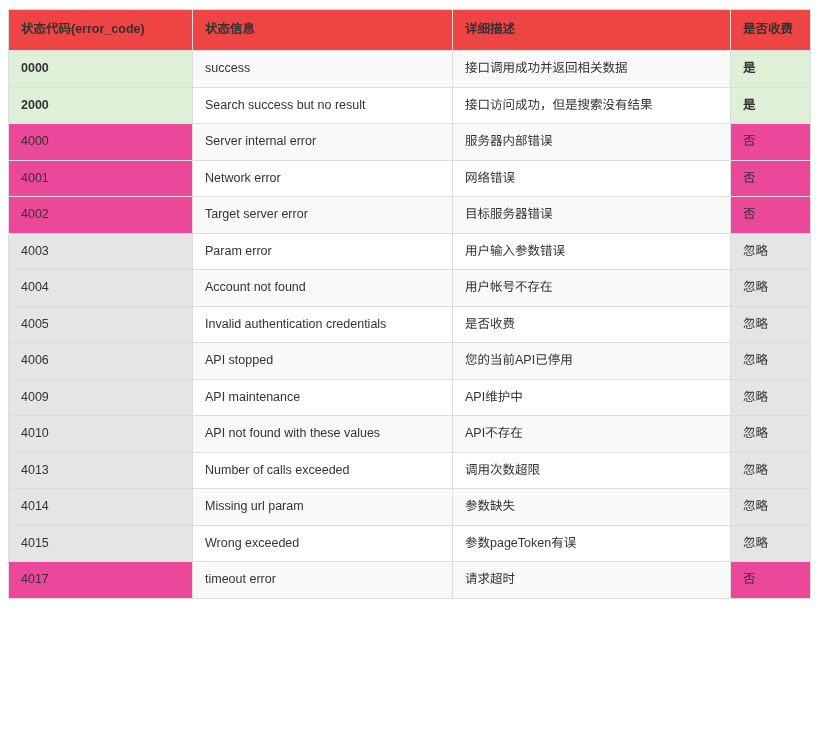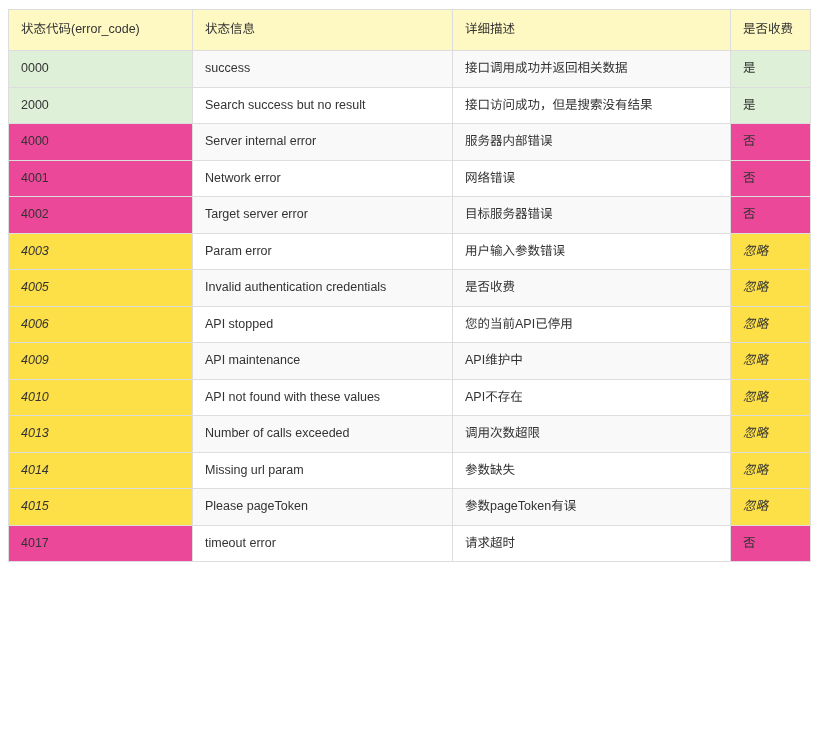--- a/index.html
+++ b/index.html
@@ -42,40 +42,40 @@
     padding: 9px 12px;
     text-align: left;
     vertical-align: middle;
     height: 16px;
     box-sizing: border-box;
     overflow: hidden;
     white-space: nowrap;
   }
 
   table.error-table thead th {
-    font-weight: normal;
-    background: #fef9c3;
+    font-weight: bold;
+    background: #ef4444;
     color: #333333;
     height: 41px;
     padding-top: 11px;
     padding-bottom: 11px;
   }
 
   table.error-table tbody tr td {
     height: 34.5px;
   }
 
   
   table.error-table tbody tr:nth-child(odd)  td.neutral { background: #f9f9f9; }
   table.error-table tbody tr:nth-child(even) td.neutral { background: #ffffff; }
 
   
-  td.st-success { background: #dff0d8; }
+  td.st-success { background: #dff0d8; font-weight: bold; }
   td.st-error   { background: #ec4899; }
-  td.st-ignore  { background: #fde047; font-style: italic; }
+  td.st-ignore  { background: #e5e5e5; }
 </style>
 </head>
 <body>
 
 <div class="table-wrap">
   <table class="error-table">
     <colgroup>
       <col class="c-code">
       <col class="c-msg">
       <col class="c-desc">
@@ -120,20 +120,26 @@
           <td class="neutral">目标服务器错误</td>
           <td class="st-error">否</td>
         </tr>
         <tr>
           <td class="st-ignore">4003</td>
           <td class="neutral">Param error</td>
           <td class="neutral">用户输入参数错误</td>
           <td class="st-ignore">忽略</td>
         </tr>
         <tr>
+          <td class="st-ignore">4004</td>
+          <td class="neutral">Account not found</td>
+          <td class="neutral">用户帐号不存在</td>
+          <td class="st-ignore">忽略</td>
+        </tr>
+        <tr>
           <td class="st-ignore">4005</td>
           <td class="neutral">Invalid authentication credentials</td>
           <td class="neutral">是否收费</td>
           <td class="st-ignore">忽略</td>
         </tr>
         <tr>
           <td class="st-ignore">4006</td>
           <td class="neutral">API stopped</td>
           <td class="neutral">您的当前API已停用</td>
           <td class="st-ignore">忽略</td>
@@ -157,21 +163,21 @@
           <td class="st-ignore">忽略</td>
         </tr>
         <tr>
           <td class="st-ignore">4014</td>
           <td class="neutral">Missing url param</td>
           <td class="neutral">参数缺失</td>
           <td class="st-ignore">忽略</td>
         </tr>
         <tr>
           <td class="st-ignore">4015</td>
-          <td class="neutral">Please pageToken</td>
+          <td class="neutral">Wrong exceeded</td>
           <td class="neutral">参数pageToken有误</td>
           <td class="st-ignore">忽略</td>
         </tr>
         <tr>
           <td class="st-error">4017</td>
           <td class="neutral">timeout error</td>
           <td class="neutral">请求超时</td>
           <td class="st-error">否</td>
         </tr>
       </tbody>

